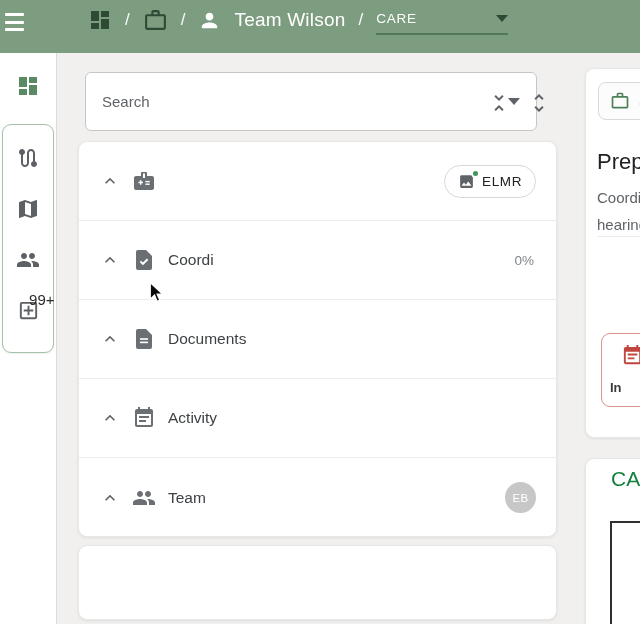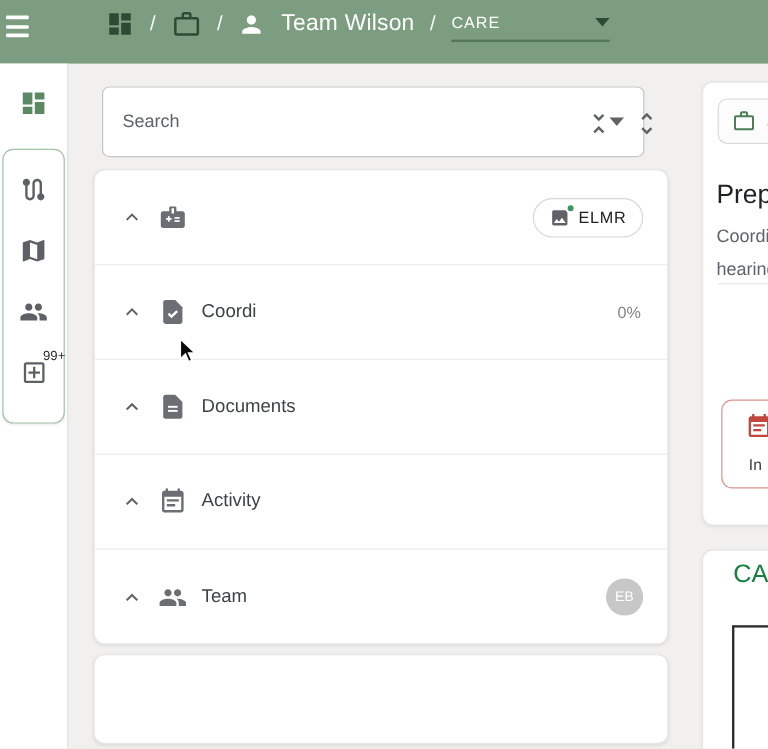--- a/index.html
+++ b/index.html
@@ -20,21 +20,21 @@
   .user-name { color:#ffffff; font-size:19px; letter-spacing:.2px; }
   .context-select { width:132px; display:flex; align-items:center; justify-content:space-between; border-bottom:2px solid #54775B; padding-bottom:7px; margin-top:6px; cursor:pointer; }
   .context-select .val { color:#ffffff; font-size:13.5px; letter-spacing:.8px; }
   .select-caret { width:0; height:0; border-left:6px solid transparent; border-right:6px solid transparent; border-top:7px solid #2E4A35; }
 
   
   .sidebar { position:absolute; left:0; top:53px; width:57px; height:571px; background:#fff; border-right:1px solid #dcdcdc; }
   .sb-dashboard { position:absolute; left:16px; top:21px; color:#5A8A64; cursor:pointer; }
   .nav-box { position:absolute; left:2px; top:71px; width:52px; height:229px; background:#fff; border:1px solid #A3C2A8; border-radius:9px; box-shadow:0 1px 2px rgba(0,0,0,.07); display:flex; flex-direction:column; align-items:center; padding-top:21px; gap:27px; }
   .nav-ic { color:#5d6165; position:relative; cursor:pointer; }
-  .nav-badge { position:absolute; top:-8px; right:-15px; font-size:11px; color:#2b2b2b; white-space:nowrap; }
+  .nav-badge { position:absolute; top:-8px; right:-15px; font-size:15px; color:#2b2b2b; white-space:nowrap; }
 
   
   .search-box { position:absolute; left:85px; top:72px; width:452px; height:59px; background:#fff; border:1px solid #c6c6c6; border-radius:6px; display:flex; align-items:center; padding:0 16px; }
   .search-box input { flex:1; border:none; outline:none; font-family:inherit; font-size:15px; color:#333; background:transparent; }
   .search-box input::placeholder { color:#5f6368; opacity:1; }
   .search-caret { width:0; height:0; border-left:6px solid transparent; border-right:6px solid transparent; border-top:7px solid #5f6368; }
   .fold-btn { position:absolute; width:26px; height:26px; color:#5f6368; cursor:pointer; display:flex; align-items:center; justify-content:center; }
   #fold-less { left:486px; top:90px; }
   #fold-more { left:526px; top:90px; }
 
@@ -58,21 +58,21 @@
   
   .r-card1 { position:absolute; left:585px; top:68px; width:220px; height:370px; background:#fff; border:1px solid #e7e7e7; border-radius:9px; box-shadow:0 1px 3px rgba(0,0,0,.08); }
   .chip { position:absolute; left:12px; top:13px; width:190px; height:38px; background:#fcfcfc; border:1px solid #d9d9d9; border-radius:8px; display:flex; align-items:center; gap:9px; padding:0 11px; cursor:pointer; }
   .chip .icon { color:#4D7F57; }
   .chip-label { font-size:13px; color:#3c4043; }
   .r-title { position:absolute; left:11px; top:80px; font-size:22px; color:#202124; }
   .r-desc { position:absolute; left:11px; top:115px; font-size:15px; color:#5f6368; line-height:27px; }
   .r-divider { position:absolute; left:12px; top:167px; width:200px; height:1px; background:#e9e9e9; }
   .alert-box { position:absolute; left:15px; top:264px; width:180px; height:74px; border:1px solid #D9958F; border-radius:9px; cursor:pointer; }
   .alert-box .icon { position:absolute; left:19px; top:10px; color:#C0463F; }
-  .alert-label { position:absolute; left:22px; top:46px; font-size:13px; color:#3a3a3a; }
+  .alert-label { position:absolute; left:8px; top:46px; font-size:13px; color:#3a3a3a;font-weight:bold; }
   .r-card2 { position:absolute; left:585px; top:458px; width:220px; height:200px; background:#fff; border:1px solid #e7e7e7; border-radius:9px; box-shadow:0 1px 3px rgba(0,0,0,.08); }
   .r2-title { position:absolute; left:25px; top:8px; font-size:21px; color:#15803d; }
   .black-box { position:absolute; left:24px; top:62px; width:180px; height:150px; background:#fff; border:2px solid #2f2f2f; }
 
   .cursor { position:absolute; left:146px; top:280px; z-index:20; pointer-events:none; }
 </style>
 </head>
 <body>
 
 <div id="frame">

